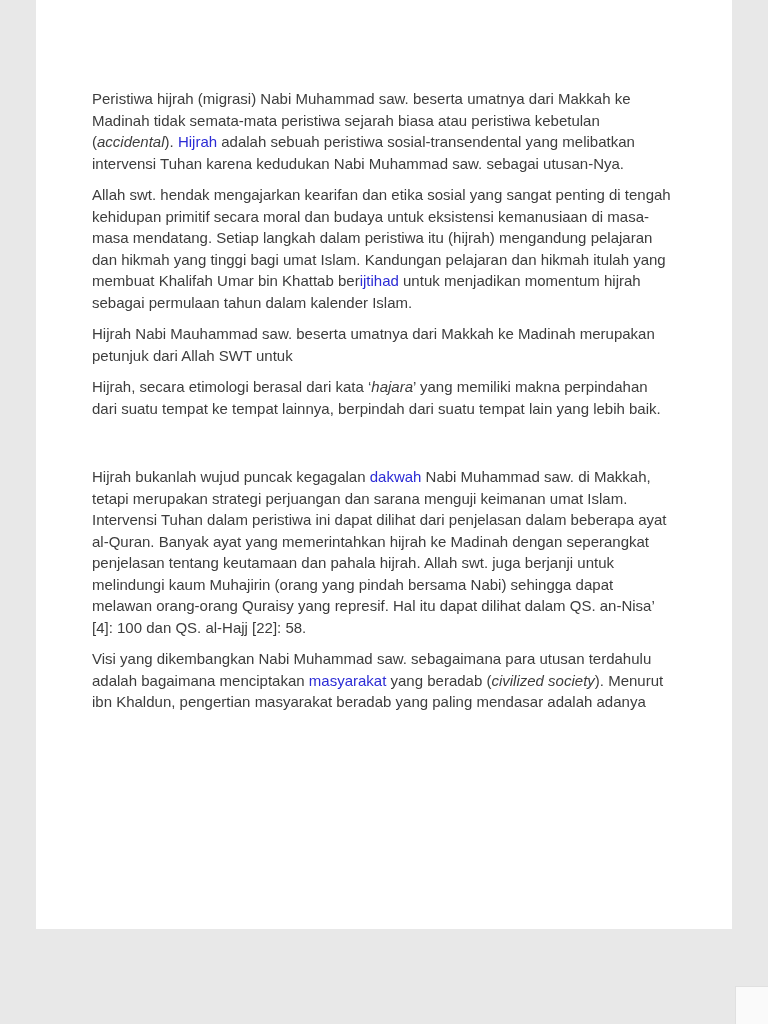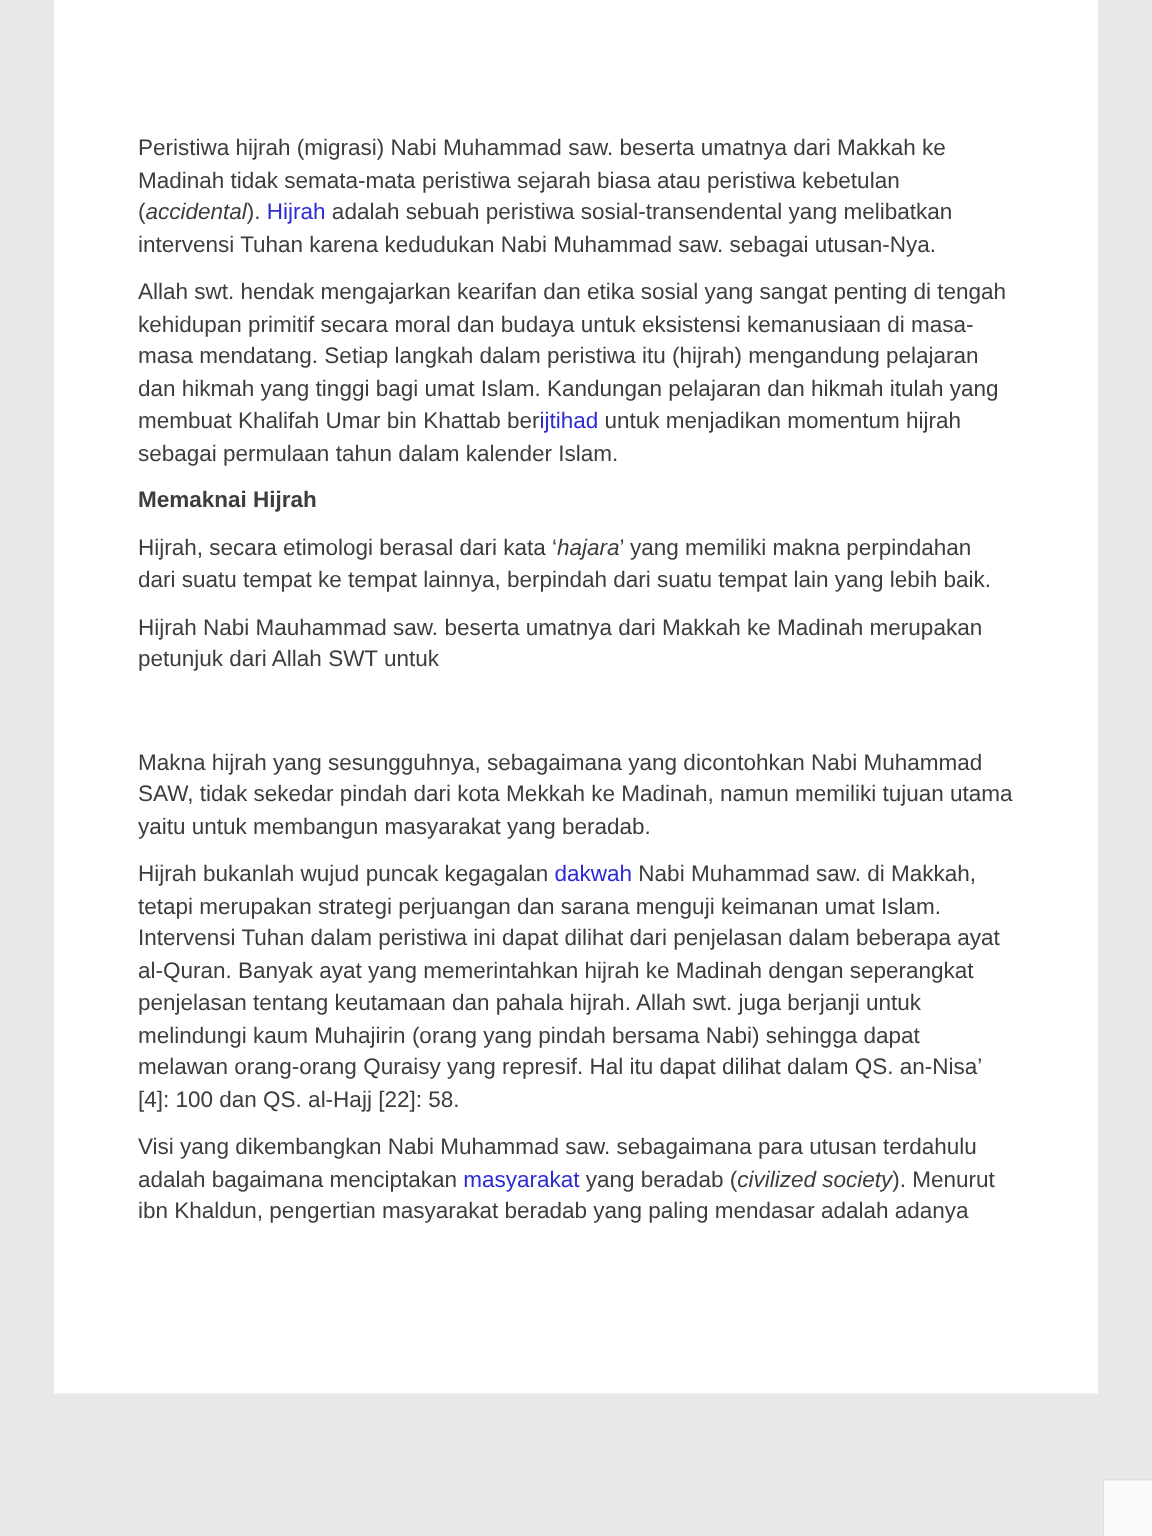--- a/index.html
+++ b/index.html
@@ -53,23 +53,21 @@
   }
 </style>
 </head>
 <body>
 
 <div class="viewport">
   <div class="page">
     <div class="content">
         <p><span class="run-normal">Peristiwa hijrah (migrasi) Nabi Muhammad saw. beserta umatnya dari Makkah ke Madinah tidak semata-mata peristiwa sejarah biasa atau peristiwa kebetulan (</span><span class="run-italic">accidental</span><span class="run-normal">). </span><a class="run-link">Hijrah</a><span class="run-normal"> adalah sebuah peristiwa sosial-transendental yang melibatkan intervensi Tuhan karena kedudukan Nabi Muhammad saw. sebagai utusan-Nya.</span></p>
         <p><span class="run-normal">Allah swt. hendak mengajarkan kearifan dan etika sosial yang sangat penting di tengah kehidupan primitif secara moral dan budaya untuk eksistensi kemanusiaan di masa-masa mendatang. Setiap langkah dalam peristiwa itu (hijrah) mengandung pelajaran dan hikmah yang tinggi bagi umat Islam. Kandungan pelajaran dan hikmah itulah yang membuat Khalifah Umar bin Khattab ber</span><a class="run-link">ijtihad</a><span class="run-normal"> untuk menjadikan momentum hijrah sebagai permulaan tahun dalam kalender Islam.</span></p>
-        <h3><span class="run-normal">Memaknai Hijrah</span></h3>
+        <p><span class="run-normal">Hijrah Nabi Mauhammad saw. beserta umatnya dari Makkah ke Madinah merupakan petunjuk dari Allah SWT untuk</span></p>
         <p><span class="run-normal">Hijrah, secara etimologi berasal dari kata ‘</span><span class="run-italic">hajara</span><span class="run-normal">’ yang memiliki makna  perpindahan dari suatu tempat ke tempat lainnya, berpindah dari suatu tempat lain yang lebih baik.</span></p>
-        <p><span class="run-normal">Hijrah Nabi Mauhammad saw. beserta umatnya dari Makkah ke Madinah merupakan petunjuk dari Allah SWT untuk</span></p>
         <div class="spacer"></div>
-        <p><span class="run-normal">Makna hijrah yang sesungguhnya, sebagaimana yang dicontohkan Nabi Muhammad SAW, tidak sekedar pindah dari kota Mekkah ke Madinah, namun memiliki tujuan utama yaitu untuk membangun masyarakat yang beradab.</span></p>
         <p><span class="run-normal">Hijrah bukanlah wujud puncak kegagalan </span><a class="run-link">dakwah</a><span class="run-normal"> Nabi Muhammad saw. di Makkah, tetapi merupakan strategi perjuangan dan sarana menguji keimanan umat Islam. Intervensi Tuhan dalam peristiwa ini dapat dilihat dari penjelasan dalam beberapa ayat al-Quran. Banyak ayat yang memerintahkan hijrah ke Madinah dengan seperangkat penjelasan tentang keutamaan dan pahala hijrah. Allah swt. juga berjanji untuk melindungi kaum Muhajirin (orang yang pindah bersama Nabi) sehingga dapat melawan orang-orang Quraisy yang represif. Hal itu dapat dilihat dalam QS. an-Nisa’ [4]: 100 dan QS. al-Hajj [22]: 58.</span></p>
         <p><span class="run-normal">Visi yang dikembangkan Nabi Muhammad saw. sebagaimana para utusan terdahulu adalah bagaimana menciptakan </span><a class="run-link">masyarakat</a><span class="run-normal"> yang beradab (</span><span class="run-italic">civilized society</span><span class="run-normal">). Menurut ibn Khaldun, pengertian masyarakat beradab yang paling mendasar adalah adanya</span></p>
       </div>
   </div>
   <div class="scroll-corner"></div>
 </div>
 
 </body></html>

